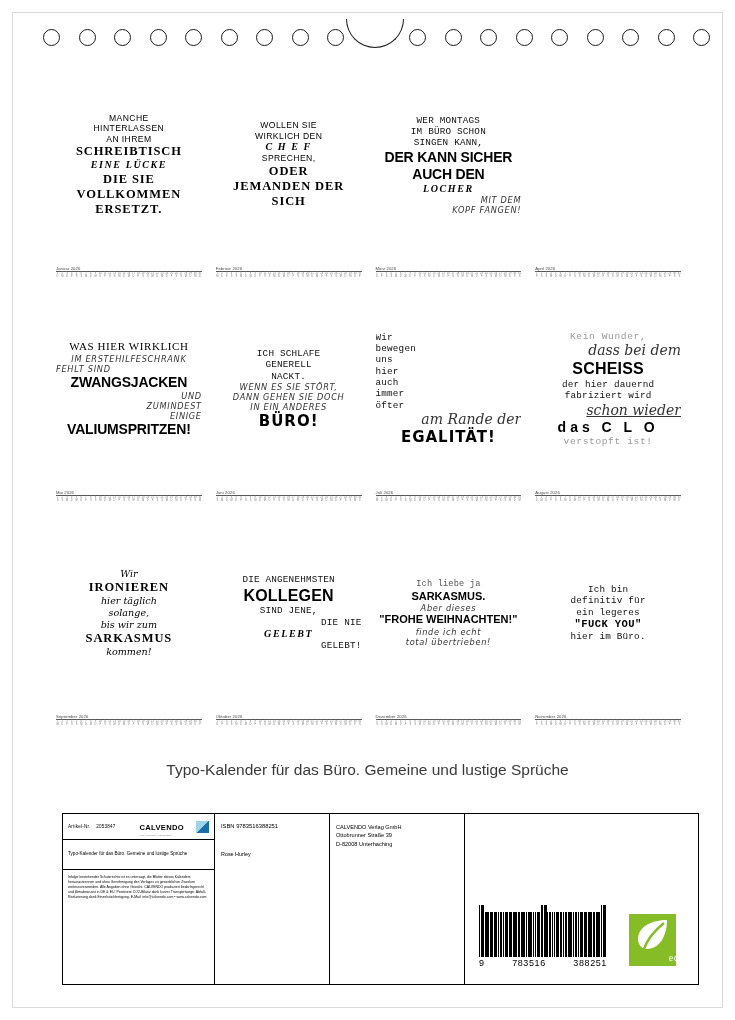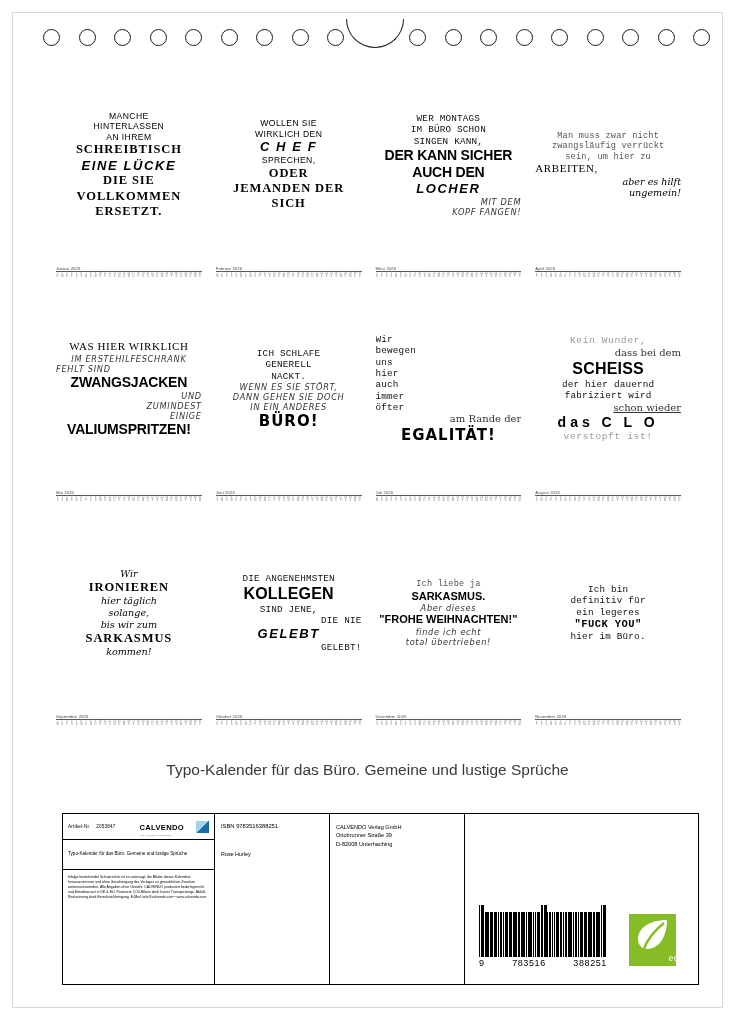--- a/index.html
+++ b/index.html
@@ -88,24 +88,24 @@
   .quote .ln { display: block; width: 100%; }
 
   
   .s-sans      { font-family: "Liberation Sans", sans-serif; font-size: 8.6px; letter-spacing: .4px; }
   .s-sans-b    { font-family: "Liberation Sans", sans-serif; font-weight: bold; font-size: 11px; }
   .s-serif-b   { font-family: "Liberation Serif", serif; font-weight: bold; font-size: 12.5px; letter-spacing: .9px; }
   .s-serif     { font-family: "Liberation Serif", serif; font-size: 11px; letter-spacing: .6px; }
   .s-mono      { font-family: "Liberation Mono", monospace; font-size: 8.6px; letter-spacing: .2px; color: #555; }
   .s-mono-d    { font-family: "Liberation Mono", monospace; font-size: 9.3px; letter-spacing: .2px; color: #111; }
   .s-mono-b    { font-family: "Liberation Mono", monospace; font-weight: bold; font-size: 10.5px; letter-spacing: .4px; }
-  .s-hand-b    { font-family: Liberation Sans, sans-serif; font-style: italic; font-weight: bold; font-size: 13px; letter-spacing: 1.6px; }
+  .s-hand-b    { font-family: Liberation Serif, serif; font-style: italic; font-weight: bold; font-size: 10px; letter-spacing: 1.6px; }
   .s-hand-sm   { font-family: "DejaVu Sans", sans-serif; font-style: italic; font-size: 8.2px; letter-spacing: .7px; color: #333; }
   .s-script    { font-family: "DejaVu Serif", serif; font-style: italic; font-size: 9.6px; }
-  .s-script-sm { font-family: "DejaVu Serif", serif; font-size: 10px; color: #333; }
+  .s-script-sm { font-family: "DejaVu Serif", serif; font-style: italic; font-size: 14px; color: #333; }
   .s-cond-b    { font-family: "Liberation Sans Narrow", "Liberation Sans", sans-serif; font-weight: bold; font-size: 14px; letter-spacing: -.2px; }
   .s-round-b   { font-family: "DejaVu Sans", sans-serif; font-weight: bold; font-size: 15px; letter-spacing: 1px; }
   .s-wide-b    { font-family: "Liberation Sans", sans-serif; font-weight: bold; font-size: 14px; letter-spacing: 4px; }
   .s-big-b     { font-family: "Liberation Sans", sans-serif; font-weight: bold; font-size: 16px; letter-spacing: .2px; }
   .s-type-lt   { font-family: "Liberation Mono", monospace; font-size: 9.6px; color: #999; letter-spacing: .6px; }
   .s-ul        { text-decoration: underline; }
   .al-l { text-align: left; }
   .al-r { text-align: right; }
 
   
@@ -695,28 +695,20 @@
                 <span class="dd">F</span>
               </span>
               <span class="daycell">
                 <span class="dn">31</span>
                 <span class="dd">S</span>
               </span>
             </div>
           </div>
         </div>
         <div class="cell">
-          <div class="quote">
-            <span class="ln s-mono">Man muss zwar nicht</span>
-            <span class="ln s-mono">zwangsläufig verrückt</span>
-            <span class="ln s-mono">sein, um hier zu</span>
-            <span class="ln s-serif al-l">ARBEITEN,</span>
-            <span class="ln s-script al-r">aber es hilft</span>
-            <span class="ln s-script al-r">ungemein!</span>
-          </div>
           <div class="monthstrip">
             <div class="mlabel">April 2026</div>
             <div class="rule"></div>
             <div class="daysrow">
               <span class="daycell">
                 <span class="dn">1</span>
                 <span class="dd">F</span>
               </span>
               <span class="daycell">
                 <span class="dn">2</span>

